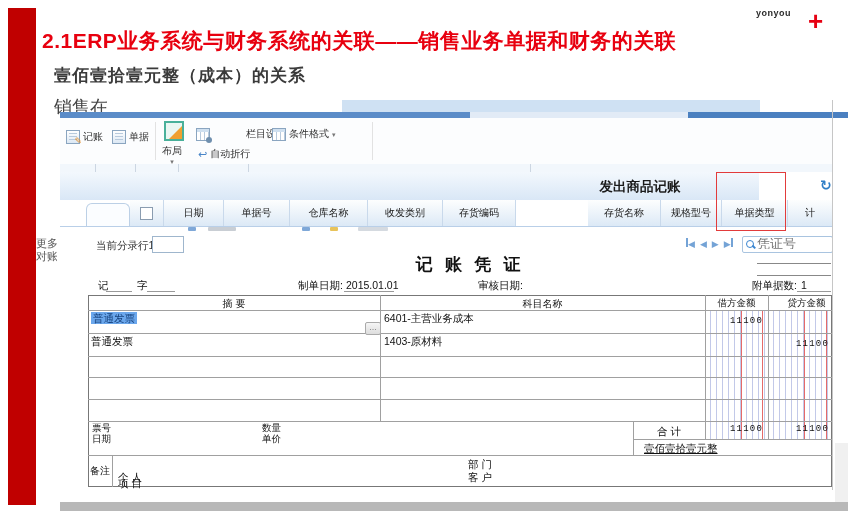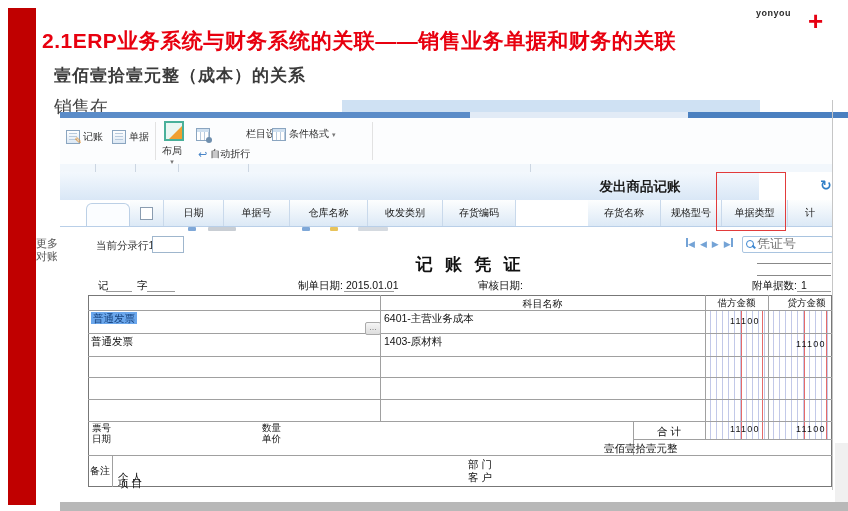--- a/index.html
+++ b/index.html
@@ -68,21 +68,21 @@
   .v-field{font-size:10.5px;color:#111;top:279px;}
   .uline{top:291px;height:1px;background:#999;}
   .v-box{left:88px;top:295px;width:744px;height:192px;border:1px solid #777;box-sizing:border-box;background:#fff;}
   .hline{height:1px;background:#a0a0a0;}
   .vline{width:1px;background:#a0a0a0;}
   .ruled{background-image:repeating-linear-gradient(90deg,transparent 0,transparent 5px,rgba(120,135,205,.45) 5px,rgba(120,135,205,.45) 6px);}
   .redline{width:1px;background:rgba(225,80,80,.85);}
   .vc-h{font-size:10px;color:#111;text-align:center;top:297px;}
   .vc-txt{font-size:10.5px;color:#111;white-space:nowrap;}
   .hl{background:#6ba7ec;color:#17437e;padding:0 2px;}
-  .amtnum{font-family:Liberation Sans, sans-serif;font-size:9px;letter-spacing:1.2px;color:#111;}
+  .amtnum{font-family:Liberation Mono, monospace;font-size:9px;letter-spacing:1.2px;color:#111;}
   .ell-btn{left:365px;top:322px;width:14px;height:11px;background:linear-gradient(#f6f6f6,#ddd);border:1px solid #aaa;border-radius:2px;font-size:8px;line-height:9px;text-align:center;color:#555;}
   
   .bottom-bar{left:60px;top:502px;width:788px;height:9px;background:#b8b8b8;}
   .right-strip{left:835px;top:443px;width:13px;height:59px;background:#f0f0f0;}
   .win-rborder{left:832px;top:100px;width:1px;height:390px;background:#c6c6c6;}
 </style>
 </head>
 <body>
 
 <div id="page">
@@ -224,41 +224,42 @@
   <div class="abs hline" style="left:88px;top:421px;width:744px;"></div>
   <div class="abs hline" style="left:633px;top:439px;width:199px;"></div>
   <div class="abs hline" style="left:88px;top:455px;width:744px;"></div>
 
   <div class="abs vline" style="left:380px;top:295px;height:126px;"></div>
   <div class="abs vline" style="left:705px;top:295px;height:144px;"></div>
   <div class="abs vline" style="left:768px;top:295px;height:144px;"></div>
   <div class="abs vline" style="left:633px;top:421px;height:34px;"></div>
   <div class="abs vline" style="left:112px;top:455px;height:32px;"></div>
 
+  <div class="abs vc-h" style="left:88px;width:292px;">摘 要</div>
   <div class="abs vc-h" style="left:380px;width:325px;">科目名称</div>
   <div class="abs vc-h" style="left:705px;width:63px;font-size:9.5px;">借方金额</div>
   <div class="abs vc-h" style="left:768px;width:77px;font-size:9.5px;">贷方金额</div>
 
   <div class="abs vc-txt" style="left:91px;top:312px;"><span class="hl">普通发票</span></div>
   <div class="abs vc-txt" style="left:384px;top:312px;">6401-主营业务成本</div>
   <div class="abs amtnum" style="left:730px;top:316px;">11100</div>
   <div class="abs ell-btn">…</div>
 
   <div class="abs vc-txt" style="left:91px;top:335px;">普通发票</div>
   <div class="abs vc-txt" style="left:384px;top:335px;">1403-原材料</div>
   <div class="abs amtnum" style="left:796px;top:339px;">11100</div>
 
   <div class="abs vc-txt" style="left:92px;top:422px;font-size:9.5px;">票号</div>
   <div class="abs vc-txt" style="left:92px;top:433px;font-size:9.5px;">日期</div>
   <div class="abs vc-txt" style="left:262px;top:422px;font-size:9.5px;">数量</div>
   <div class="abs vc-txt" style="left:262px;top:433px;font-size:9.5px;">单价</div>
   <div class="abs vc-txt" style="left:633px;top:425px;width:72px;text-align:center;">合 计</div>
   <div class="abs amtnum" style="left:730px;top:424px;">11100</div>
   <div class="abs amtnum" style="left:796px;top:424px;">11100</div>
-  <div class="abs vc-txt" style="left:604px;top:442px;">壹佰壹拾壹元整</div>
+  <div class="abs vc-txt" style="left:644px;top:442px;text-decoration:underline;">壹佰壹拾壹元整</div>
 
   <div class="abs vc-txt" style="left:90px;top:464px;font-size:10px;">备注</div>
   <div class="abs vc-txt" style="left:118px;top:458px;margin-top:19px;">项 目</div>
   <div class="abs vc-txt" style="left:118px;top:471px;">个 人</div>
   <div class="abs vc-txt" style="left:468px;top:458px;">部 门</div>
   <div class="abs vc-txt" style="left:468px;top:471px;">客 户</div>
 
   <div class="abs win-rborder"></div>
   <div class="abs right-strip"></div>
   <div class="abs bottom-bar"></div>

